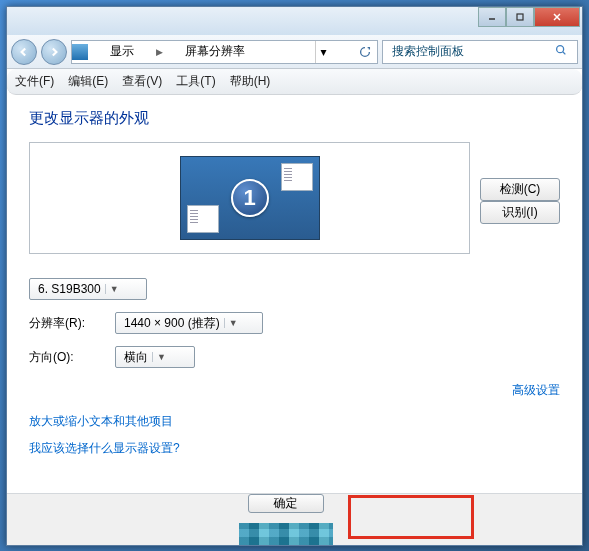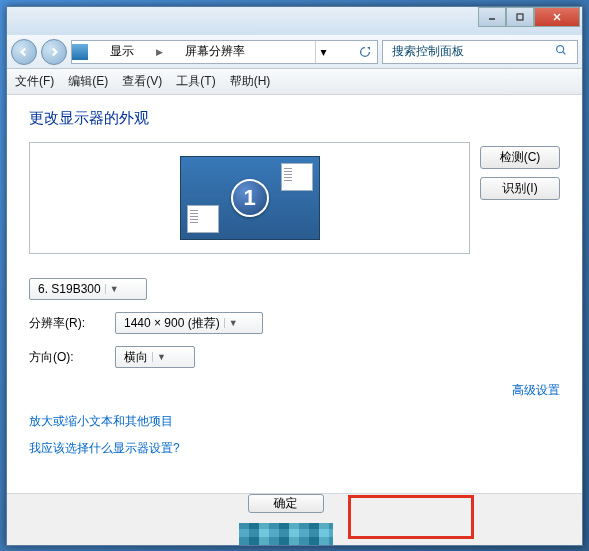--- a/index.html
+++ b/index.html
@@ -16,35 +16,35 @@
 .navbar { height: 34px; background: linear-gradient(#f4f8fc, #e4ecf4); border-bottom: 1px solid #c0c8d0; display: flex; align-items: center; padding: 0 4px; gap: 4px; }
 .navarrow { width: 26px; height: 26px; border-radius: 50%; background: radial-gradient(circle at 35% 35%, #d0e4f4, #88b0d0); border: 1px solid #7090b0; display: flex; align-items: center; justify-content: center; color: #fff; }
 .addrbar { flex: 1; height: 24px; background: #fff; border: 1px solid #a0b0c0; display: flex; align-items: center; padding: 0 0; gap: 22px; font-size: 12px; }
 .addricon { width: 16px; height: 16px; background: linear-gradient(#6ab0e0, #2070b0); }
 .crumbsep { color: #666; font-size: 9px; }
 .addrdrop { width: 16px; height: 22px; border-left: 1px solid #ccc; display: flex; align-items: center; justify-content: center; }
 .refresh { width: 24px; height: 22px; display: flex; align-items: center; justify-content: center; color: #4070a0; }
 .searchbox { width: 196px; height: 24px; background: #fff; border: 1px solid #a0b0c0; display: flex; align-items: center; padding: 0 9px; font-size: 12px; color: #0c4a6e; }
 .searchbox .mag { margin-left: auto; color: #4080c0; }
 
-.menubar { height: 26px; background: linear-gradient(#f8fafc, #e8ecf0); border-bottom: 1px solid #d0d4d8; display: flex; align-items: center; padding: 0 8px; gap: 14px; font-size: 12px; }
+.menubar { height: 26px; background: linear-gradient(#f8fafc, #e8ecf0); border-bottom: 1px solid #d0d4d8; display: flex; align-items: center; padding: 0 8px; gap: 14px; font-size: 12px; border-radius: 9px; }
 .menuitem { color: #222; }
 
 .content { padding: 14px 22px 10px 22px; }
 .heading { color: #003399; font-size: 15px; font-weight: normal; margin-bottom: 14px; }
 
 .preview-row { display: flex; align-items: flex-start; gap: 10px; margin-bottom: 24px; }
 .preview-box { flex: 1; height: 112px; border: 1px solid #b8c0c8; background: #fff; display: flex; align-items: center; justify-content: center; position: relative; }
 .monitor { width: 140px; height: 84px; background: linear-gradient(#3878b8, #2a5c90); border: 1px solid #204060; position: relative; display: flex; align-items: center; justify-content: center; }
 .monitor .badge { width: 38px; height: 38px; border-radius: 50%; background: radial-gradient(circle at 35% 30%, #6090d0, #1e4880); border: 2px solid #fff; color: #fff; font-size: 22px; font-weight: bold; display: flex; align-items: center; justify-content: center; box-shadow: 0 1px 3px rgba(0,0,0,0.4); }
 .thumb { position: absolute; width: 32px; height: 28px; background: #fff; border: 1px solid #a0b0c0; }
 .thumb.t1 { top: 6px; right: 6px; }
 .thumb.t2 { bottom: 6px; left: 6px; }
 .thumb::before { content: ""; position: absolute; left: 2px; top: 4px; width: 8px; height: 1px; background: #99a; box-shadow: 0 3px 0 #99a, 0 6px 0 #99a, 0 9px 0 #99a, 0 12px 0 #99a; }
-.sidebtns { width: 80px; display: flex; flex-direction: column; gap: 8px; padding-top: 4px; }
+.sidebtns { width: 80px; display: flex; flex-direction: column; padding-top: 4px; margin-top: 32px; }
 
 .btn { height: 23px; background: linear-gradient(#fdfdfd, #e8e8e8); border: 1px solid #8a9aa8; border-radius: 3px; font-size: 12px; display: flex; align-items: center; justify-content: center; cursor: default; }
 
 .form-row { display: flex; align-items: center; margin-bottom: 12px; }
 .form-label { width: 86px; font-size: 12px; }
 .combo { height: 22px; background: linear-gradient(#fff, #eef0f2); border: 1px solid #8a9aa8; border-radius: 2px; display: flex; align-items: center; padding: 0 4px 0 8px; font-size: 12px; gap: 4px; }
 .combo .arrow { width: 14px; text-align: center; color: #555; font-size: 9px; border-left: 1px solid #c0c8d0; padding-left: 4px; }
 
 .advlink { text-align: right; margin-top: 0; margin-bottom: 14px; }
 .link { color: #0066cc; font-size: 12px; cursor: pointer; }

